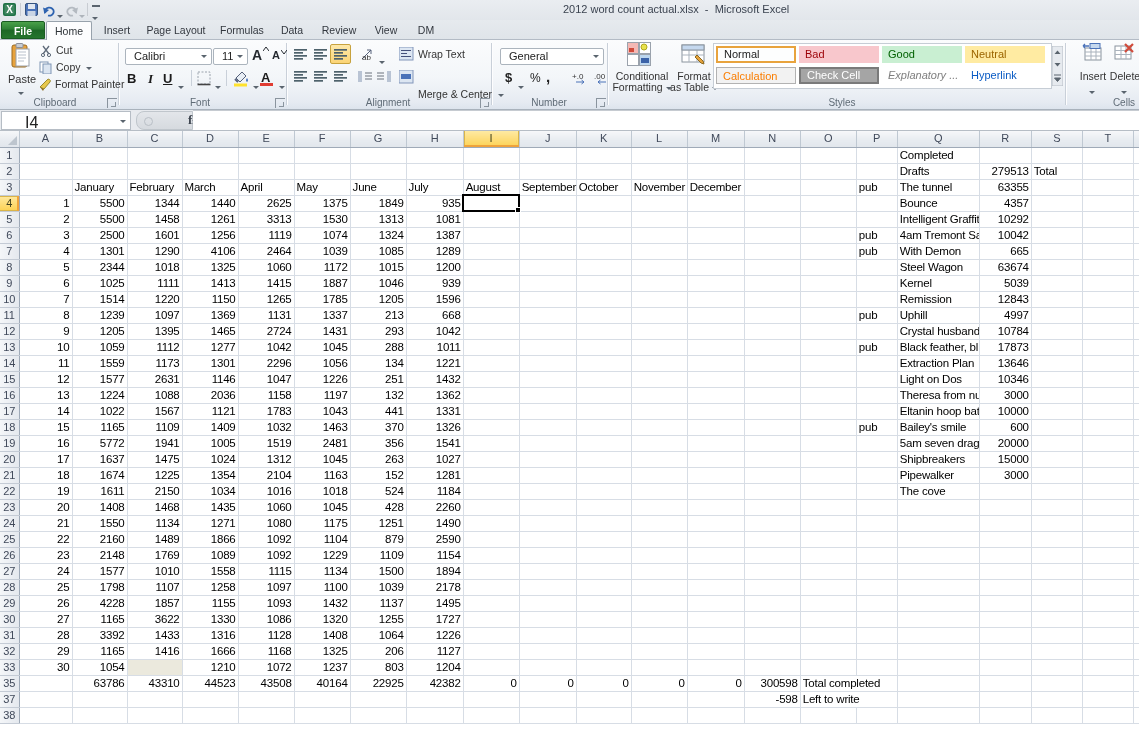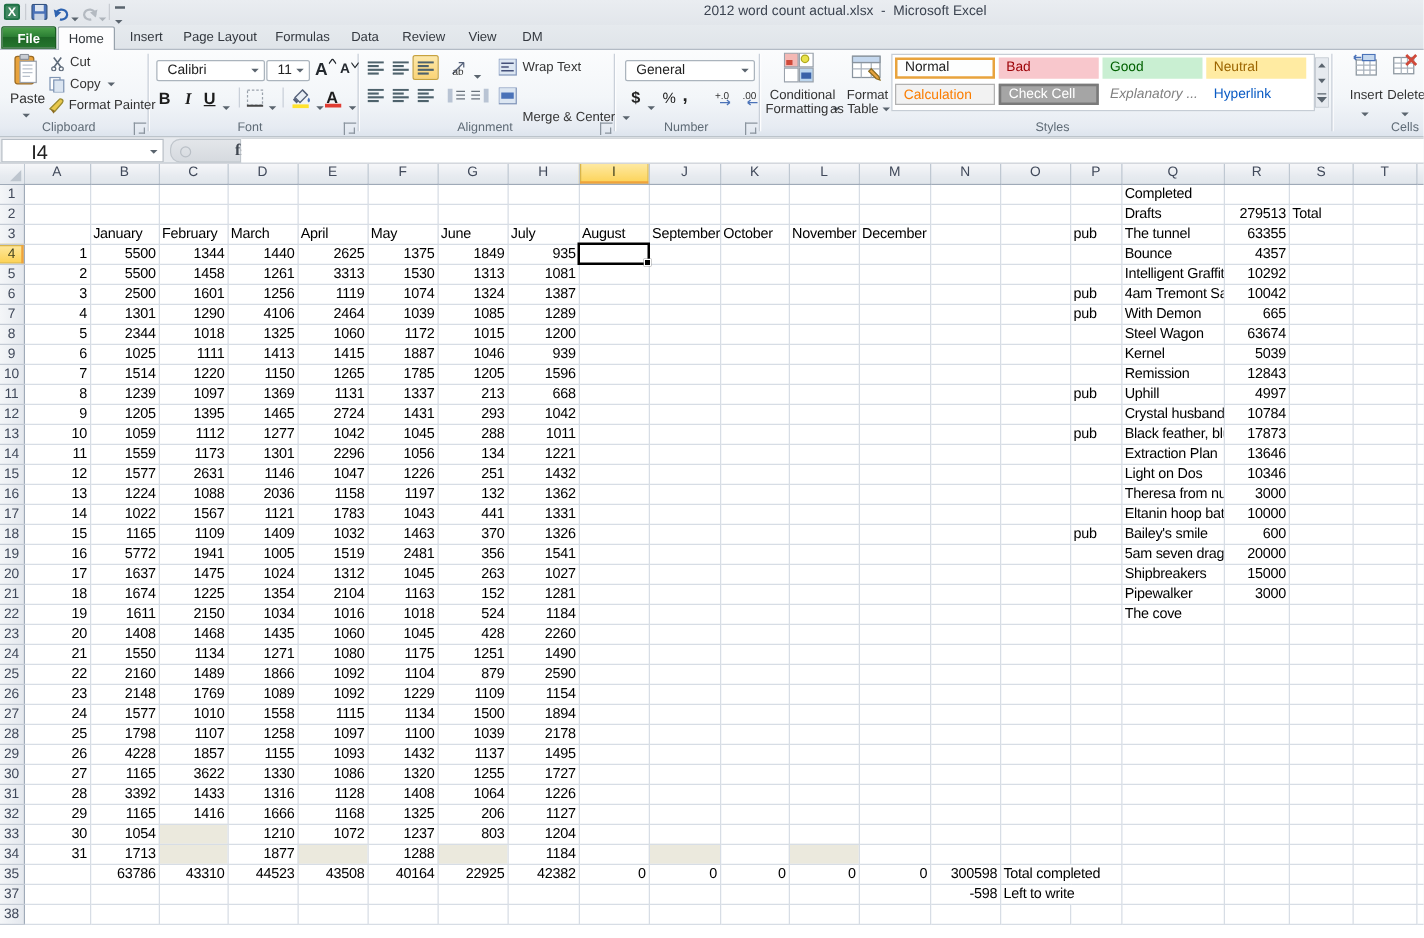--- a/index.html
+++ b/index.html
@@ -260,21 +260,21 @@
       </svg>
 <div class="rsm" style="left:612px;top:30px;width:60px;text-align:center">Conditional</div>
 <div class="rsm" style="left:612px;top:41px;width:60px;text-align:center">Formatting <i class="arr"></i></div>
 <svg class="ic" style="left:681px;top:3px" width="26" height="24" viewBox="0 0 26 24">
         <rect x="1" y="2" width="22" height="17" fill="#fff" stroke="#8a949e"></rect>
         <path d="M1 7 h22 M1 12 h22 M8 2 v17 M16 2 v17" stroke="#aab3bd"></path>
         <rect x="1" y="2" width="22" height="5" fill="#C5D8EE" stroke="#8a949e"></rect>
         <path d="M14 14 L20 20 l3 1 -1 -3 -6 -6 Z" fill="#E8A33D" stroke="#8a6a20"></path>
       </svg>
 <div class="rsm" style="left:664px;top:30px;width:60px;text-align:center">Format</div>
-<div class="rsm" style="left:664px;top:41px;width:60px;text-align:left">as Table <i class="arr"></i></div>
+<div class="rsm" style="left:664px;top:41px;width:60px;text-align:center">as Table <i class="arr"></i></div>
 <div class="stylebox" style="left:713px;top:3px;width:339px;height:46px"></div>
 <div class="sitem" style="left:716px;top:6px;background:#FDFEFE;border:2px solid #E8A33D;color:#222;line-height:13px">Normal</div>
 <div class="sitem" style="left:799px;top:6px;background:#F8C7CC;color:#9C0006">Bad</div>
 <div class="sitem" style="left:882px;top:6px;background:#C9EFD2;color:#006100">Good</div>
 <div class="sitem" style="left:965px;top:6px;background:#FFEBA2;color:#9C6500">Neutral</div>
 <div class="sitem" style="left:716px;top:27px;background:#F2F2F2;color:#FA7D00;border:1px solid #B2B2B2">Calculation</div>
 <div class="sitem" style="left:799px;top:27px;background:#A5A5A5;color:#fff;border:2px solid #7a7a7a;line-height:13px">Check Cell</div>
 <div class="sitem" style="left:882px;top:27px;background:#fff;color:#7F7F7F;font-style:italic">Explanatory ...</div>
 <div class="sitem" style="left:965px;top:27px;background:#fff;color:#0a5bc4;">Hyperlink</div>
 <svg class="ic" style="left:1052px;top:6px" width="11" height="40" viewBox="0 0 11 40">
@@ -1149,44 +1149,20 @@
             <td></td>
             <td></td>
             <td></td>
             <td></td>
             <td></td>
             <td></td>
             <td></td>
             <td></td>
           </tr>
 <tr>
-            <td class="rh">34</td>
-            <td class="n">31</td>
-            <td class="n">1713</td>
-            <td class="sh"></td>
-            <td class="n">1877</td>
-            <td class="sh"></td>
-            <td class="n">1288</td>
-            <td class="sh"></td>
-            <td class="n">1184</td>
-            <td></td>
-            <td class="sh"></td>
-            <td></td>
-            <td class="sh"></td>
-            <td></td>
-            <td></td>
-            <td></td>
-            <td></td>
-            <td></td>
-            <td></td>
-            <td></td>
-            <td></td>
-            <td></td>
-          </tr>
-<tr>
             <td class="rh">35</td>
             <td></td>
             <td class="n">63786</td>
             <td class="n">43310</td>
             <td class="n">44523</td>
             <td class="n">43508</td>
             <td class="n">40164</td>
             <td class="n">22925</td>
             <td class="n">42382</td>
             <td class="n">0</td>

